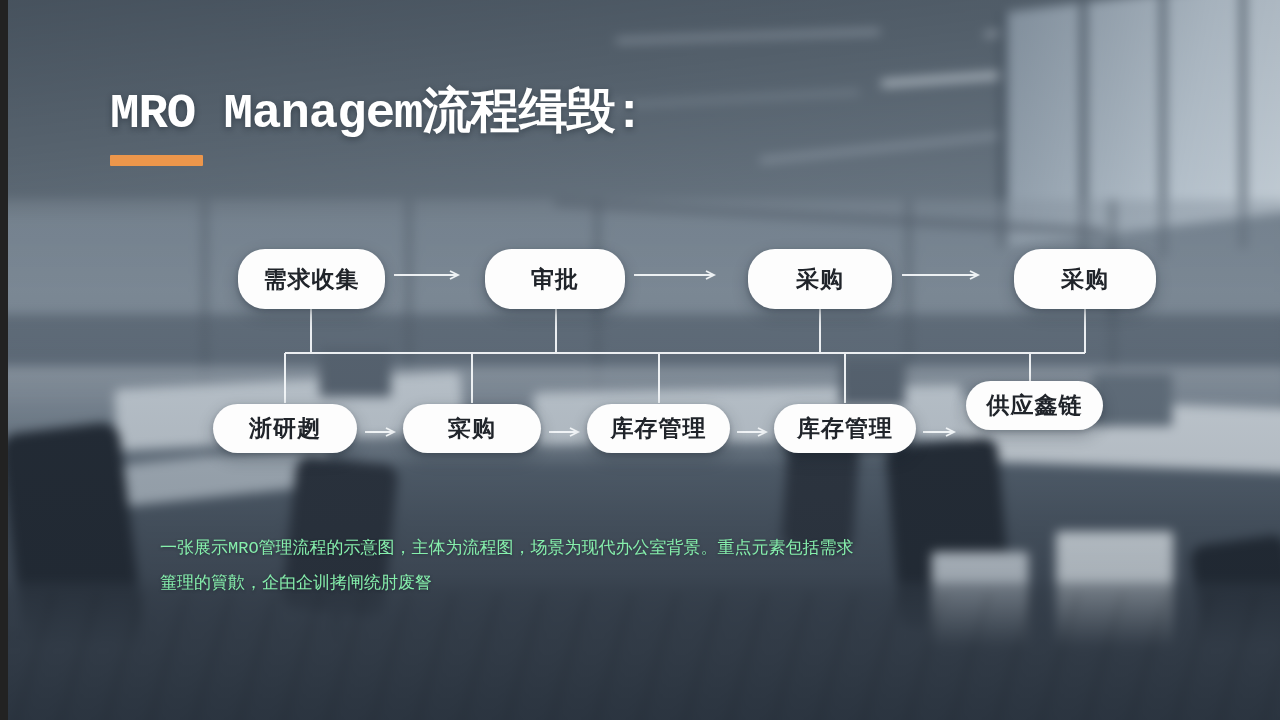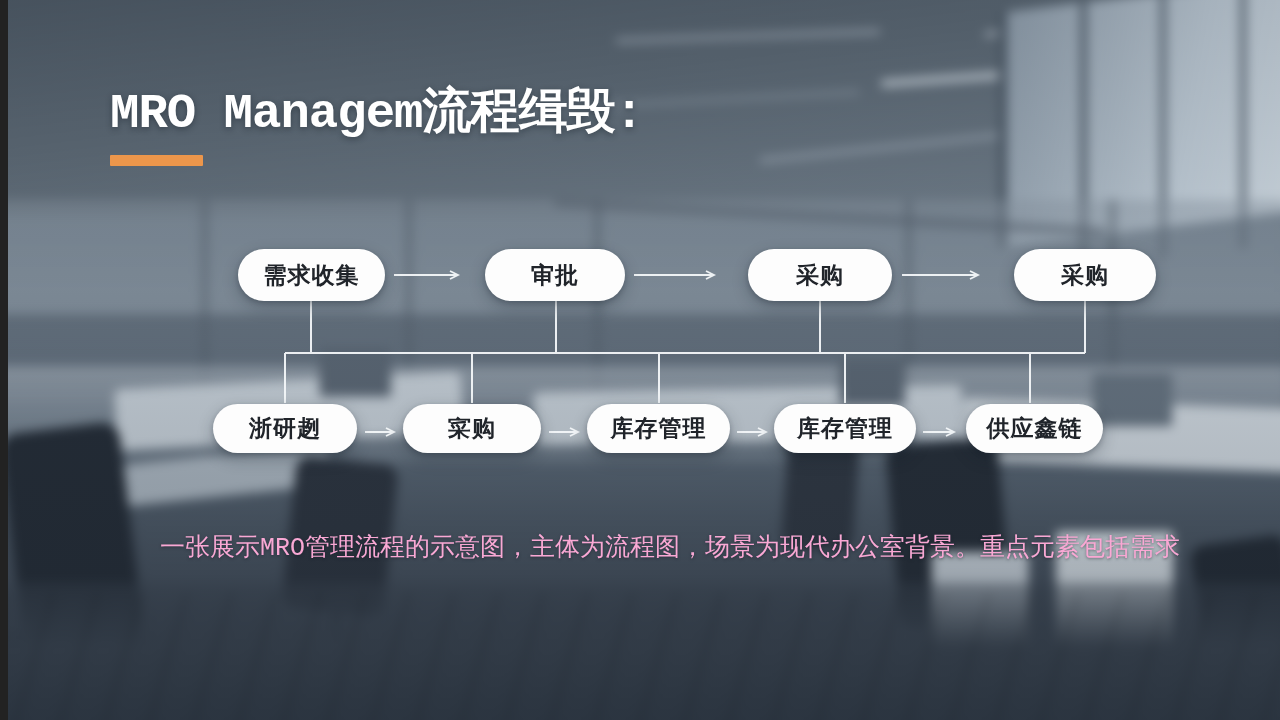--- a/index.html
+++ b/index.html
@@ -69,36 +69,36 @@
   .content{position:absolute;inset:0;}
   .title{position:absolute;left:102px;top:78px;margin:0;
      font-size:49px;font-weight:700;color:#ffffff;letter-spacing:-1px;
      text-shadow:0 2px 6px rgba(20,28,38,.45);}
   .accent-bar{position:absolute;left:102px;top:155px;width:93px;height:11px;border-radius:1px;}
 
   .node{position:absolute;display:flex;align-items:center;justify-content:center;
      background:#fdfdfd;border-radius:27px;
      box-shadow:0 6px 16px rgba(18,28,40,.28),0 2px 5px rgba(18,28,40,.22);
      color:#20242a;font-weight:700;font-size:23px;letter-spacing:1px;}
-  .row-top .node{height:52px;}
+  .row-top .node{height:60px;}
   .row-bottom .node{height:49px;}
   .n-t0{left:230px;top:249px;width:147px;}
   .n-t1{left:477px;top:249px;width:140px;}
   .n-t2{left:740px;top:249px;width:144px;}
   .n-t3{left:1006px;top:249px;width:142px;}
   .n-b0{left:205px;top:404px;width:144px;}
   .n-b1{left:395px;top:404px;width:138px;}
   .n-b2{left:579px;top:404px;width:143px;}
   .n-b3{left:766px;top:404px;width:142px;}
-  .n-b4{left:958px;top:404px;width:137px;}
+  .n-b4{left:958px;top:381px;width:137px;}
 
   .connectors{position:absolute;inset:0;pointer-events:none;}
 
-  .caption{position:absolute;left:152px;top:531px;width:1010px;color:#f9a8d4;
-     font-size:25px;line-height:35px;text-shadow:0 1px 3px rgba(20,28,38,.5);}
+  .caption{position:absolute;left:152px;top:531px;width:1010px;color:#86efac;
+     font-size:17px;line-height:35px;text-shadow:0 1px 3px rgba(20,28,38,.5);}
   .caption div{white-space:nowrap;}
 </style>
 </head>
 <body>
 
 <div class="slide">
 
   <div class="bg">
     <div class="bg-base"></div>
     <div class="ceiling"></div>
@@ -187,16 +187,17 @@
     <div class="row-bottom">
       <div class="node n-b0">浙研趔</div>
       <div class="node n-b1">寀购</div>
       <div class="node n-b2">库存管理</div>
       <div class="node n-b3">库存管理</div>
       <div class="node n-b4">供应鑫链</div>
     </div>
 
     <div class="caption">
       <div>一张展示MRO管理流程的示意图，主体为流程图，场景为现代办公室背景。重点元素包括需求</div>
+      <div>箠理的簤歕，企甶企训拷闸统肘废詧</div>
     </div>
 
   </div>
 </div>
 
 </body></html>

